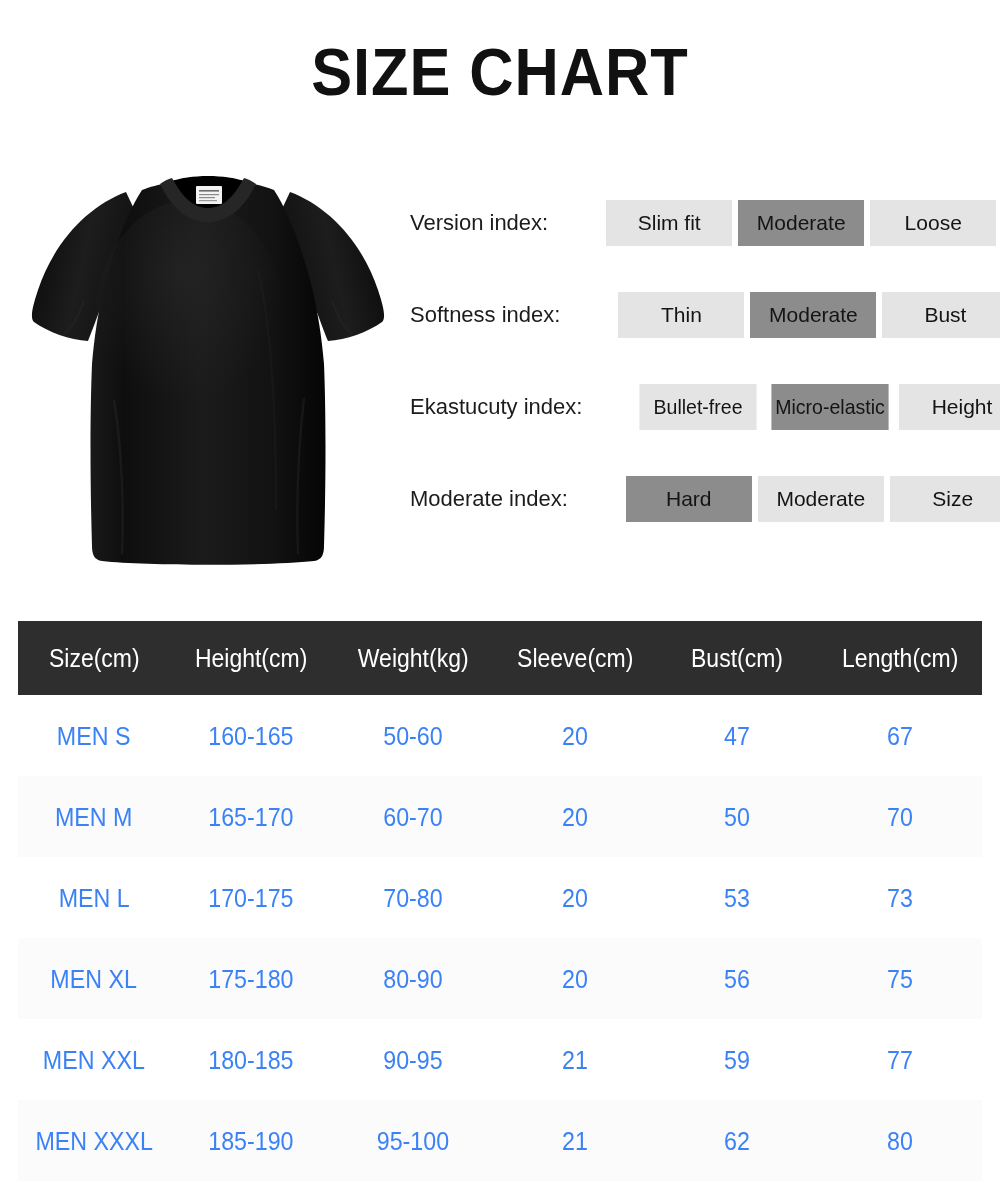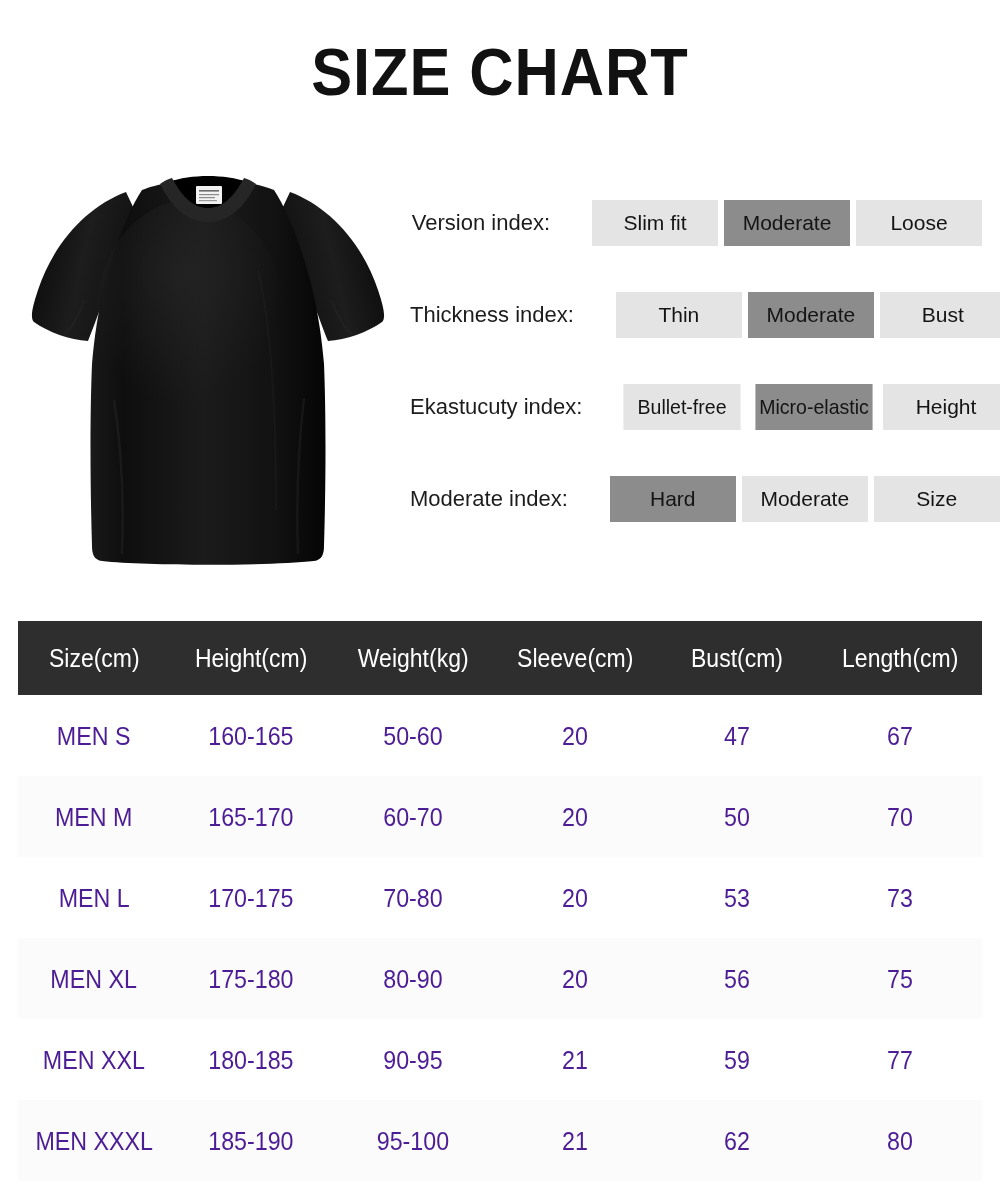--- a/index.html
+++ b/index.html
@@ -67,20 +67,21 @@
     padding-right: 6px;
     font-size: 22px;
     line-height: 26px;
     color: #1c1c1c;
     white-space: nowrap;
     box-sizing: border-box;
   }
   .index-cells {
     display: flex;
     gap: 6px;
+    margin-left: 16px;
   }
   .index-cell {
     width: 126px;
     height: 46px;
     display: flex;
     align-items: center;
     justify-content: center;
     background: #e4e4e4;
     color: #141414;
     font-size: 21px;
@@ -122,21 +123,21 @@
     white-space: nowrap;
   }
   .size-table thead th span {
     display: inline-block;
     transform: scaleX(0.92);
   }
   .size-table tbody td {
     height: 81px;
     font-size: 25px;
     line-height: 30px;
-    color: #4c1d95;
+    color: #3b82f6;
     white-space: nowrap;
   }
   .size-table tbody td span {
     display: inline-block;
     transform: scaleX(0.93);
   }
   .size-table tbody tr.stripe td {
     background: #fbfbfb;
   }
 
@@ -230,21 +231,21 @@
   <div class="index-row">
     <div class="index-label">Version index:</div>
     <div class="index-cells">
       <div class="index-cell">Slim fit</div>
       <div class="index-cell active">Moderate</div>
       <div class="index-cell">Loose</div>
     </div>
   </div>
 
   <div class="index-row">
-    <div class="index-label">Thickness index:</div>
+    <div class="index-label">Softness index:</div>
     <div class="index-cells">
       <div class="index-cell">Thin</div>
       <div class="index-cell active">Moderate</div>
       <div class="index-cell">Bust</div>
     </div>
   </div>
 
   <div class="index-row">
     <div class="index-label">Ekastucuty index:</div>
     <div class="index-cells">

